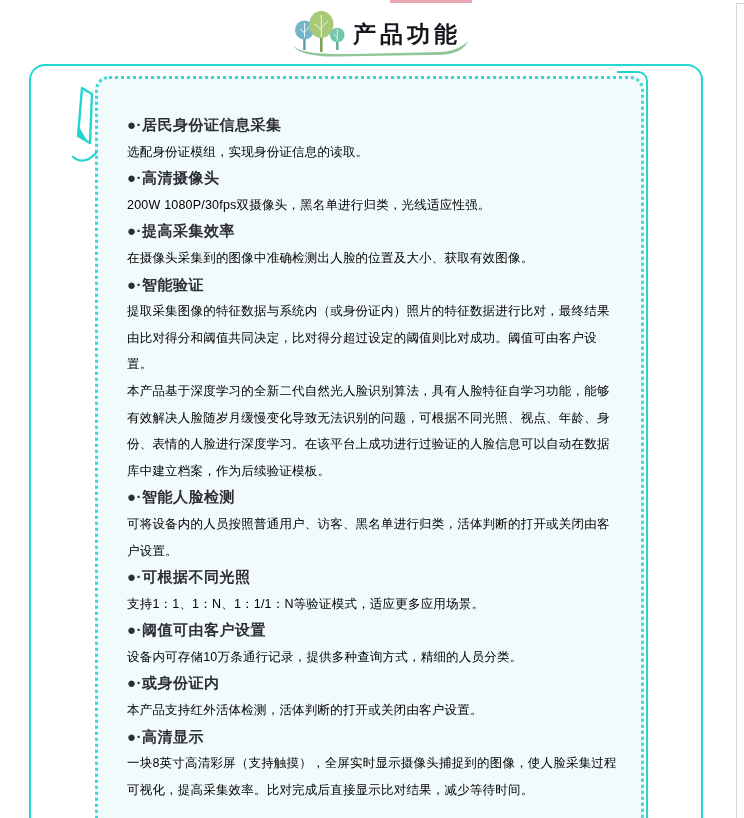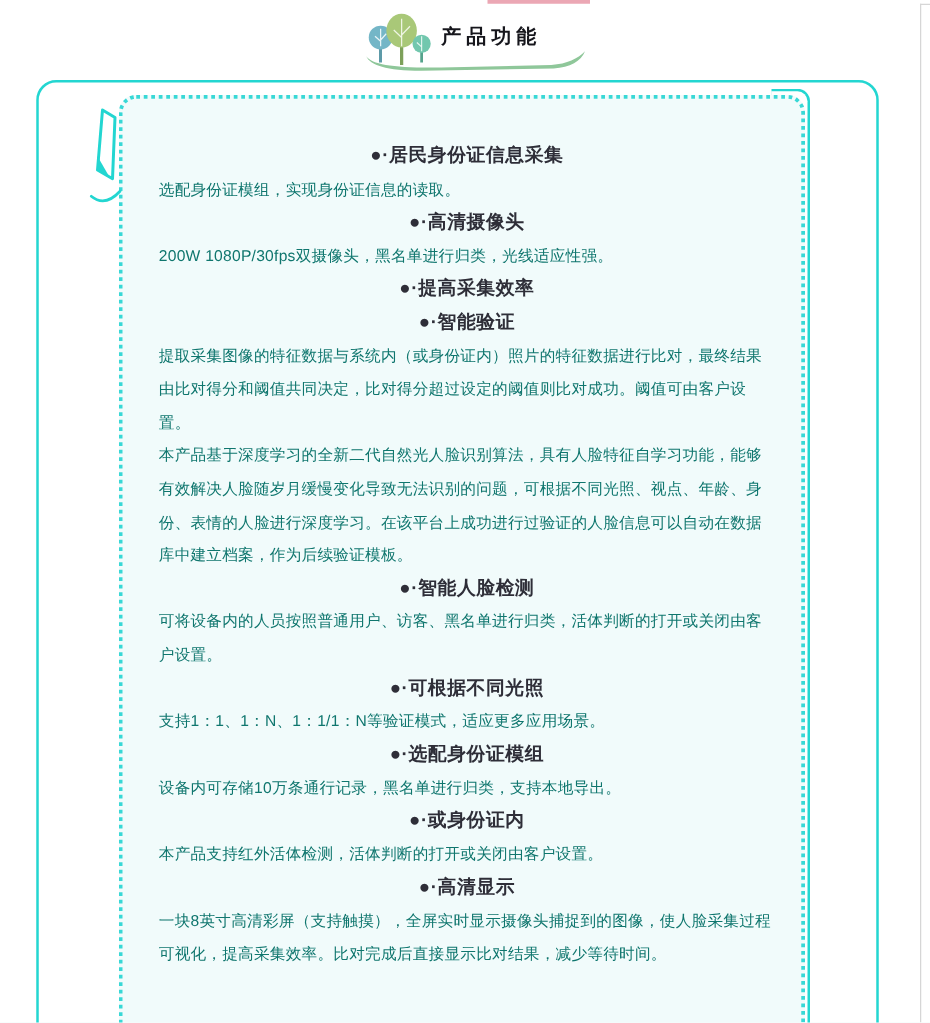--- a/index.html
+++ b/index.html
@@ -10,21 +10,21 @@
   }
   
   .top-line{position:absolute;left:390px;top:0;width:82px;height:3px;background:#eba7b4;}
   
   .edge-v{position:absolute;left:736px;top:3px;width:1px;height:815px;background:#d6d6d6;}
   .edge-h{position:absolute;left:736px;top:3px;width:8px;height:1px;background:#d6d6d6;}
   
   .hdr-trees{position:absolute;left:294px;top:10px;}
   .hdr-title{
     position:absolute;left:353px;top:19px;
-    font-size:16px;font-weight:700;color:#16161c;letter-spacing:4px;white-space:nowrap;
+    font-size:23px;font-weight:700;color:#16161c;letter-spacing:4px;white-space:nowrap;
   }
   .hdr-swoosh{position:absolute;left:291px;top:40px;}
   
   .outer-frame{
     position:absolute;left:29px;top:64px;width:674px;height:780px;
     border:2px solid #23d6d1;border-radius:16px;box-sizing:border-box;
   }
   
   .corner-accent{
     position:absolute;left:617px;top:71px;width:31px;height:760px;
@@ -39,24 +39,23 @@
   }
   
   .bracket{position:absolute;left:71px;top:86px;}
   
   .features{
     position:absolute;left:127px;top:112px;width:493px;
   }
   .feature-title{
     margin:0;font-size:15px;line-height:26.6px;font-weight:700;color:#2e2e38;
     letter-spacing:0.5px;
-    text-align:center;
   }
   .feature-desc{
-    margin:0;font-size:12.5px;line-height:26.6px;color:#0f766e;
+    margin:0;font-size:12.5px;line-height:26.6px;color:#000000;
     letter-spacing:0.2px;
   }
 </style>
 </head>
 <body>
 
 <div class="top-line"></div>
 <div class="edge-v"></div>
 <div class="edge-h"></div>
 
@@ -93,33 +92,34 @@
 </div>
 
 <div class="features">
   <h3 class="feature-title">●·居民身份证信息采集</h3>
   <p class="feature-desc">选配身份证模组，实现身份证信息的读取。</p>
 
   <h3 class="feature-title">●·高清摄像头</h3>
   <p class="feature-desc">200W 1080P/30fps双摄像头，黑名单进行归类，光线适应性强。</p>
 
   <h3 class="feature-title">●·提高采集效率</h3>
+  <p class="feature-desc">在摄像头采集到的图像中准确检测出人脸的位置及大小、获取有效图像。</p>
 
   <h3 class="feature-title">●·智能验证</h3>
   <p class="feature-desc">提取采集图像的特征数据与系统内（或身份证内）照片的特征数据进行比对，最终结果由比对得分和阈值共同决定，比对得分超过设定的阈值则比对成功。阈值可由客户设置。</p>
 
   <p class="feature-desc">本产品基于深度学习的全新二代自然光人脸识别算法，具有人脸特征自学习功能，能够有效解决人脸随岁月缓慢变化导致无法识别的问题，可根据不同光照、视点、年龄、身份、表情的人脸进行深度学习。在该平台上成功进行过验证的人脸信息可以自动在数据库中建立档案，作为后续验证模板。</p>
 
   <h3 class="feature-title">●·智能人脸检测</h3>
   <p class="feature-desc">可将设备内的人员按照普通用户、访客、黑名单进行归类，活体判断的打开或关闭由客户设置。</p>
 
   <h3 class="feature-title">●·可根据不同光照</h3>
   <p class="feature-desc">支持1：1、1：N、1：1/1：N等验证模式，适应更多应用场景。</p>
 
-  <h3 class="feature-title">●·选配身份证模组</h3>
-  <p class="feature-desc">设备内可存储10万条通行记录，黑名单进行归类，支持本地导出。</p>
+  <h3 class="feature-title">●·阈值可由客户设置</h3>
+  <p class="feature-desc">设备内可存储10万条通行记录，提供多种查询方式，精细的人员分类。</p>
 
   <h3 class="feature-title">●·或身份证内</h3>
   <p class="feature-desc">本产品支持红外活体检测，活体判断的打开或关闭由客户设置。</p>
 
   <h3 class="feature-title">●·高清显示</h3>
   <p class="feature-desc">一块8英寸高清彩屏（支持触摸），全屏实时显示摄像头捕捉到的图像，使人脸采集过程可视化，提高采集效率。比对完成后直接显示比对结果，减少等待时间。</p>
 </div>
 
 </body></html>

